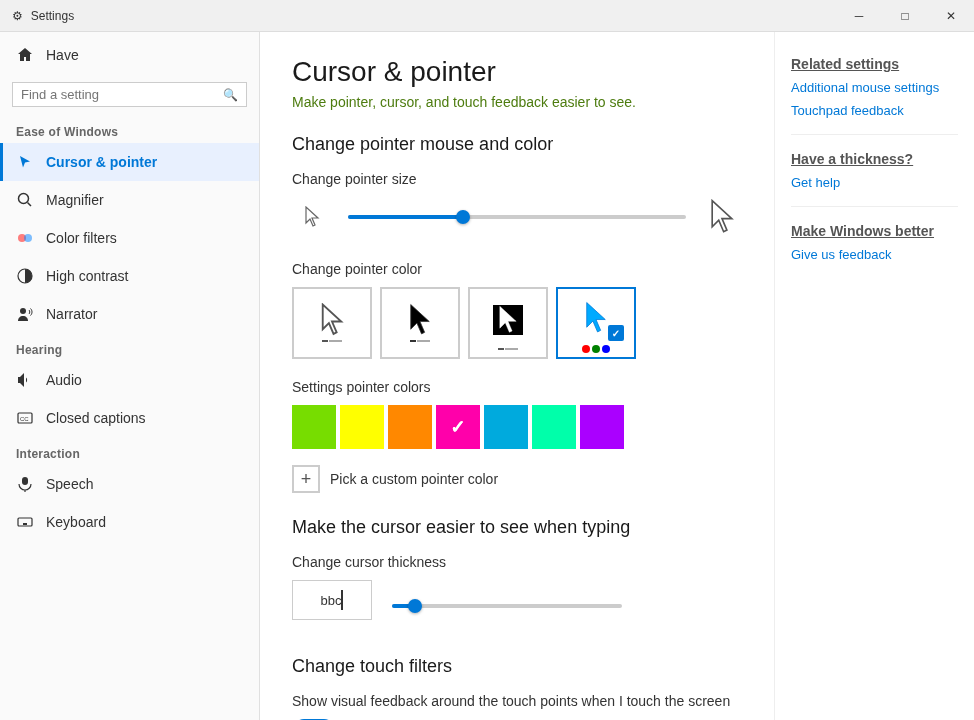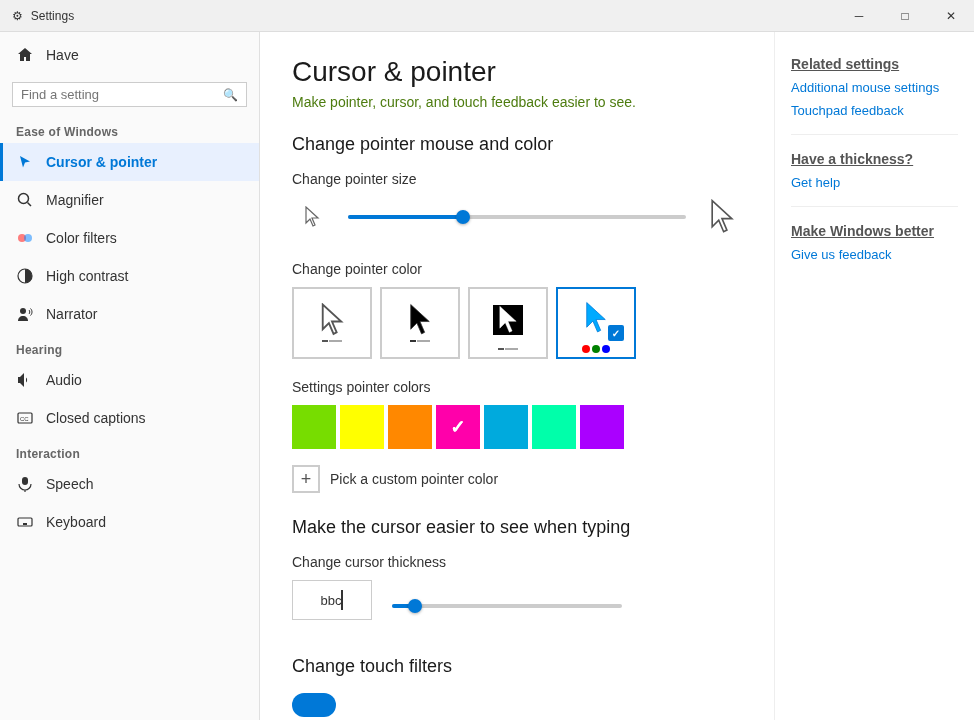--- a/index.html
+++ b/index.html
@@ -386,20 +386,21 @@
       </div>
       <div class="slider-container" style="flex:1; max-width:230px;">
         <div class="slider-track">
           <div class="slider-fill" style="width: 10%;"></div>
           <div class="slider-thumb" style="left: 10%;"></div>
         </div>
       </div>
     </div>
 
     <h2 class="section-title">Change touch filters</h2>
+    <p class="subsection-label" style="margin-bottom:10px;">Show visual feedback around the touch points when I touch the screen</p>
 
     <div class="toggle-row">
       <div class="toggle">
         
       </div>
 
     </div>
 
   </div>
 

